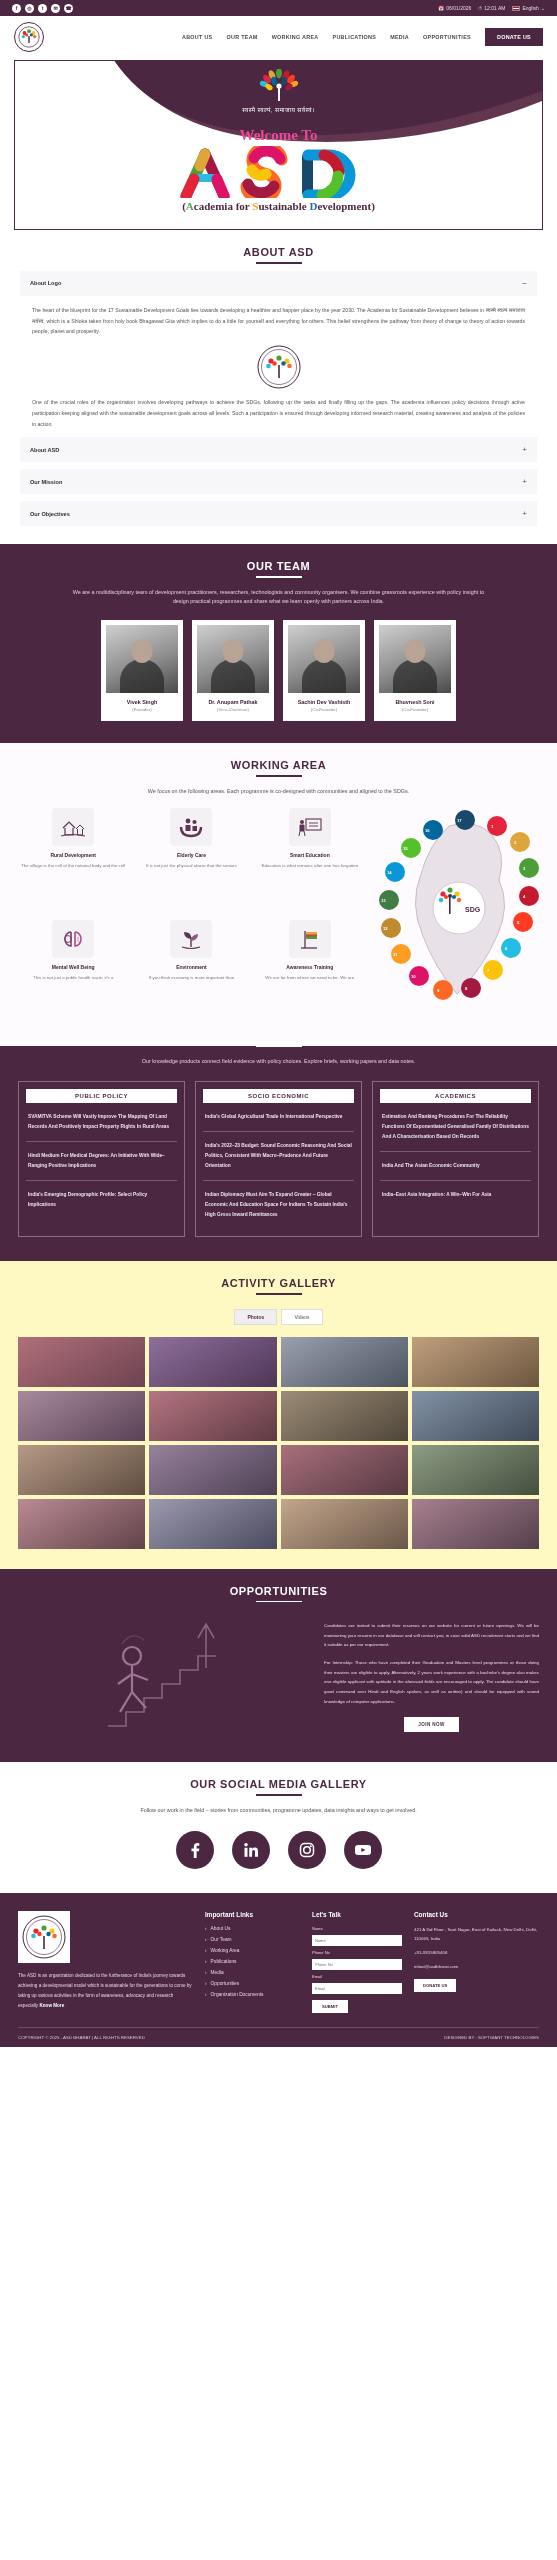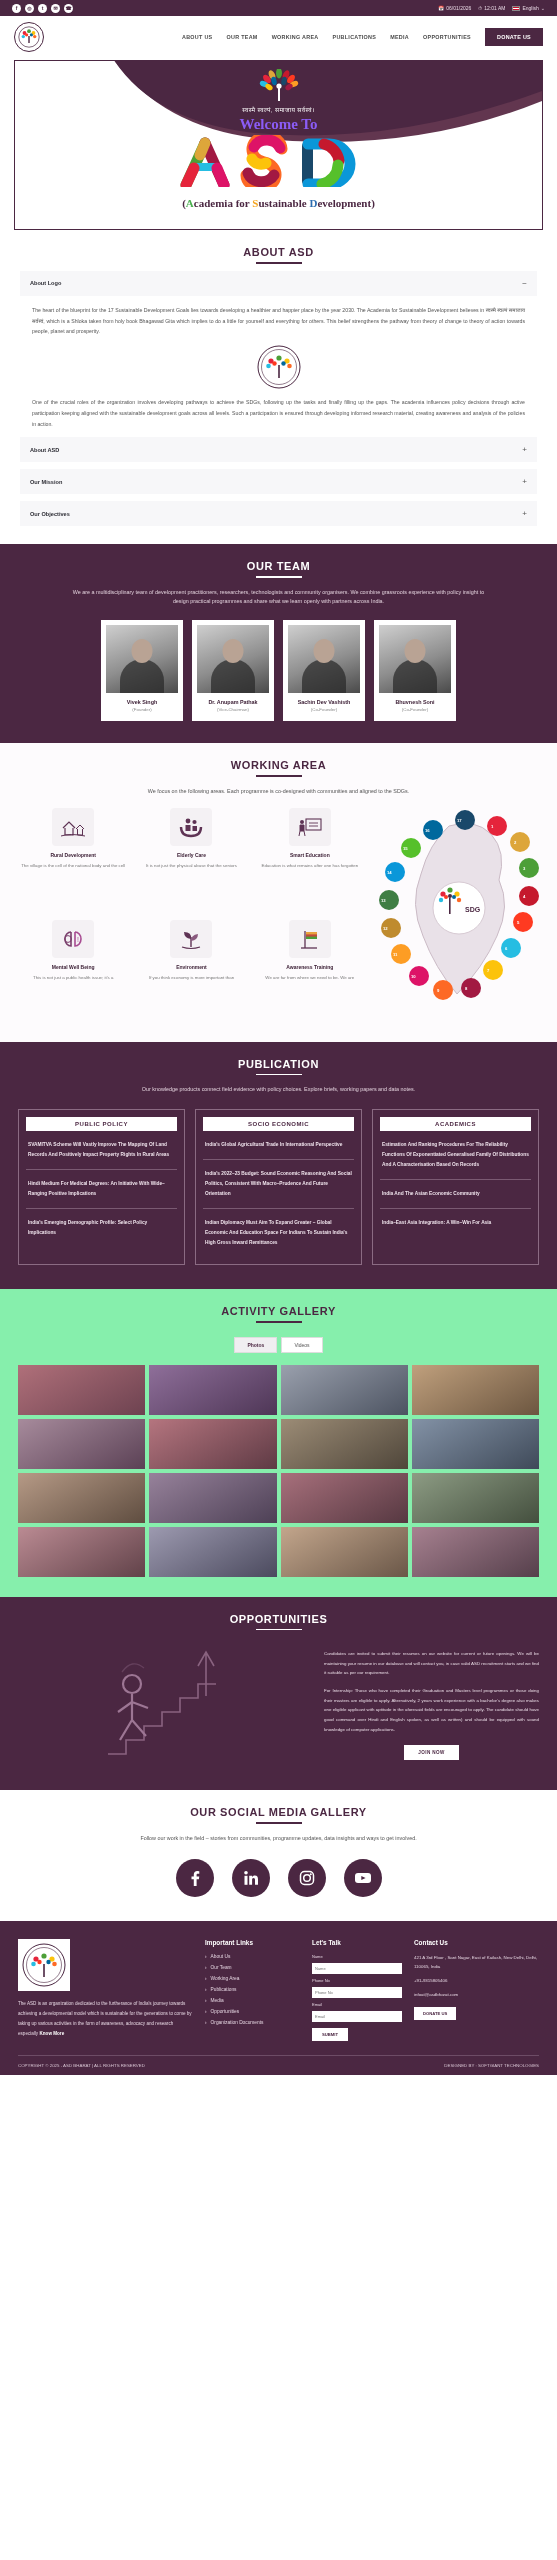--- a/index.html
+++ b/index.html
@@ -60,27 +60,27 @@
   .hero-swoosh {
     position: absolute; top: 0; left: 0; width: 100%; height: 84px;
   }
   .hero-inner {
     position: relative; height: 100%;
     display: flex; flex-direction: column; align-items: center;
   }
   .hero-tree { margin-top: 8px; }
   .hero-shloka { color: #fff; font-size: 6px; margin-top: 3px; letter-spacing: .4px; }
   .hero-welcome {
-    color: #8b5cf6; font-family: "Liberation Serif", serif;
-    font-size: 15px; font-weight: bold; margin-top: 2px;
+    color: #ec4899; font-family: "Liberation Serif", serif;
+    font-size: 15px; font-weight: bold; margin-top: 13px;
   }
   .asd-letters { margin-top: 2px; }
   .hero-sub {
     font-family: "Liberation Serif", serif; font-size: 11px;
-    font-weight: bold; color: #4b2742; margin-top: 10px;
+    font-weight: bold; color: #4b2742; margin-top: 2px;
   }
   .hero-sub .g { color: #4caf50; } .hero-sub .o { color: #f5a623; } .hero-sub .b { color: #2b6cb0; }
   
   .sec-title {
     text-align: center; font-size: 11px; font-weight: bold;
     letter-spacing: .6px; color: #4b2742; padding-top: 16px;
   }
   .sec-title.on-dark { color: #fff; }
   .sec-rule { width: 46px; height: 1.6px; background: #4b2742; margin: 4px auto 0; }
   .sec-rule.on-dark { background: #fff; }
@@ -150,21 +150,21 @@
   .pub-head {
     background: #fff; color: #4b2742; text-align: center;
     font-size: 6px; font-weight: bold; letter-spacing: .5px; padding: 4px 0;
   }
   .pub-item {
     color: #f0e4ed; font-size: 4.8px; line-height: 2.1;
     padding: 9px 2px; border-bottom: 1px solid #7a5a72; font-weight: 600;
   }
   .pub-item:last-child { border-bottom: none; }
   
-  .gal { background: #86efac; padding-bottom: 20px; }
+  .gal { background: #fef9c3; padding-bottom: 20px; }
   .gal-tabs { display: flex; justify-content: center; gap: 4px; margin-top: 14px; }
   .gal-tab {
     font-size: 5px; padding: 4px 12px; border: 1px solid #ddd; color: #555; background: #fff;
   }
   .gal-tab.active { background: #f0eef1; color: #4b2742; font-weight: bold; }
   .gal-grid {
     display: grid; grid-template-columns: repeat(4, 1fr); gap: 4px;
     padding: 0 18px; margin-top: 12px;
   }
   .gal-cell { height: 50px; background: #cfc4cb; position: relative; overflow: hidden; }
@@ -545,21 +545,20 @@
             <text x="46" y="24">16</text>
           <circle cx="86" cy="12" r="10" fill="#19486a"></circle>
             <text x="78" y="14">17</text>
         </g>
       </svg>
     </div>
   </div>
 </div>
 
 <div class="pub">
-  <div class="sec-title on-dark">PUBLICATION</div>
   <div class="sec-rule on-dark"></div>
   <div class="sec-lead on-dark">Our knowledge products connect field evidence with policy choices. Explore briefs, working papers and data notes.</div>
   <div class="pub-grid">
 
     <div class="pub-col">
       <div class="pub-head">PUBLIC POLICY</div>
       <div class="pub-item">SVAMITVA Scheme Will Vastly Improve The Mapping Of Land Records And Positively Impact Property Rights In Rural Areas</div>
       <div class="pub-item">Hindi Medium For Medical Degrees: An Initiative With Wide–Ranging Positive Implications</div>
       <div class="pub-item">India's Emerging Demographic Profile: Select Policy Implications</div>
     </div>

